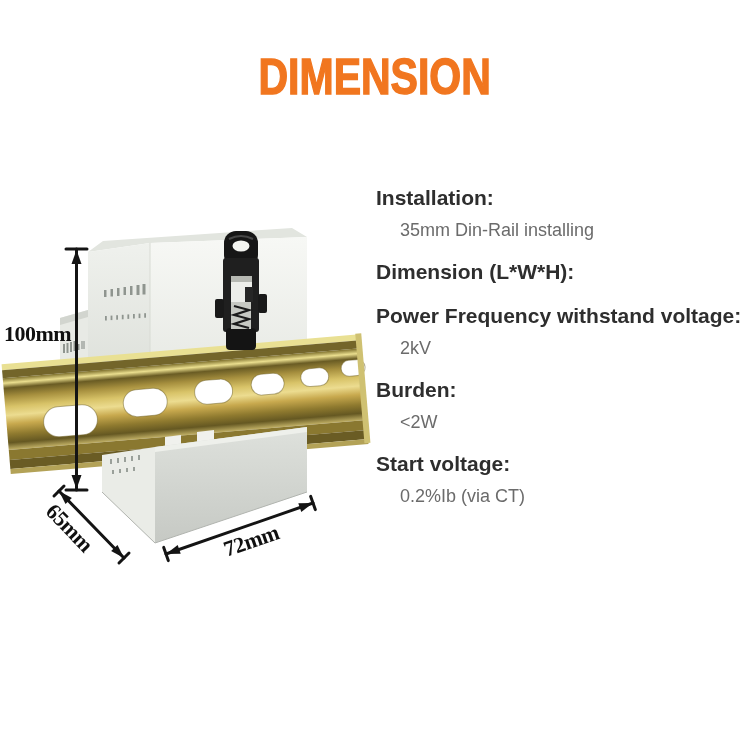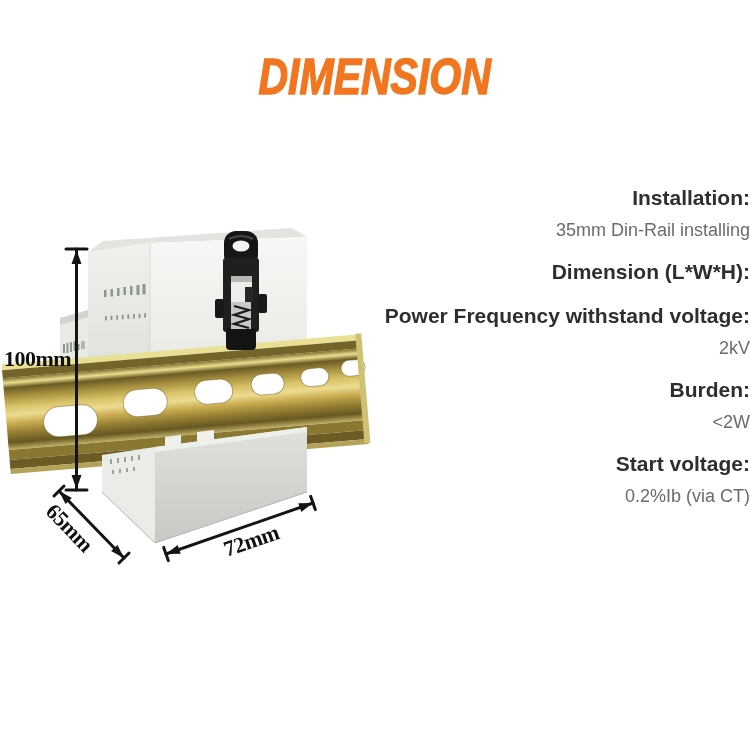--- a/index.html
+++ b/index.html
@@ -5,53 +5,53 @@
   html, body { margin:0; padding:0; background:#ffffff; }
   body {
     width:750px; height:750px; position:relative; overflow:hidden;
     font-family:"Liberation Sans", sans-serif;
   }
   .page { position:absolute; inset:0; background:#ffffff; }
 
   
   .title {
     position:absolute; top:48px; left:0; right:0;
-    text-align:center; color:#F1761F;font-style:italic;
+    text-align:center; color:#F1761F;
   }
   .title-inner {
     display:inline-block;
     font-size:50px; font-weight:700; letter-spacing:0px;
     transform:scaleX(0.82); transform-origin:center;
     -webkit-text-stroke:1.4px #F1761F;
   }
 
   
   .photo { position:absolute; inset:0; }
   .photo svg { position:absolute; left:0; top:0; }
 
   .dim-label {
     position:absolute;
     font-family:"Liberation Serif", serif;
     font-weight:700; font-size:22px; letter-spacing:-0.5px;
     color:#101010; white-space:nowrap;
   }
-  .label-100 { left:4px;  top:321px;margin-top:25px; }
+  .label-100 { left:4px;  top:321px; }
   .label-65  { left:41px; top:515px; transform:rotate(46deg);  transform-origin:center; }
   .label-72  { left:223px;top:528px; transform:rotate(-19deg); transform-origin:center; }
 
   
   .specs { position:absolute; left:376px; top:183px; width:374px; }
-  .spec-block { margin:0 0 14px 0;text-align:right; }
+  .spec-block { margin:0 0 14px 0; }
   .spec-heading {
     font-size:21px; font-weight:700; color:#2E2E2E;
     line-height:30px; white-space:nowrap;
   }
   .spec-value {
     font-size:18px; font-weight:400; color:#6B6B6B;
-    line-height:26px; margin-top:4px; white-space:nowrap;
+    line-height:26px; margin-top:4px; white-space:nowrap;margin-left:24px;
   }
   .spec-value + .spec-value { margin-top:0;text-decoration:underline; }
 </style>
 </head>
 <body>
 
 <div class="page">
 
   <div class="title">
     <span class="title-inner">DIMENSION</span>

